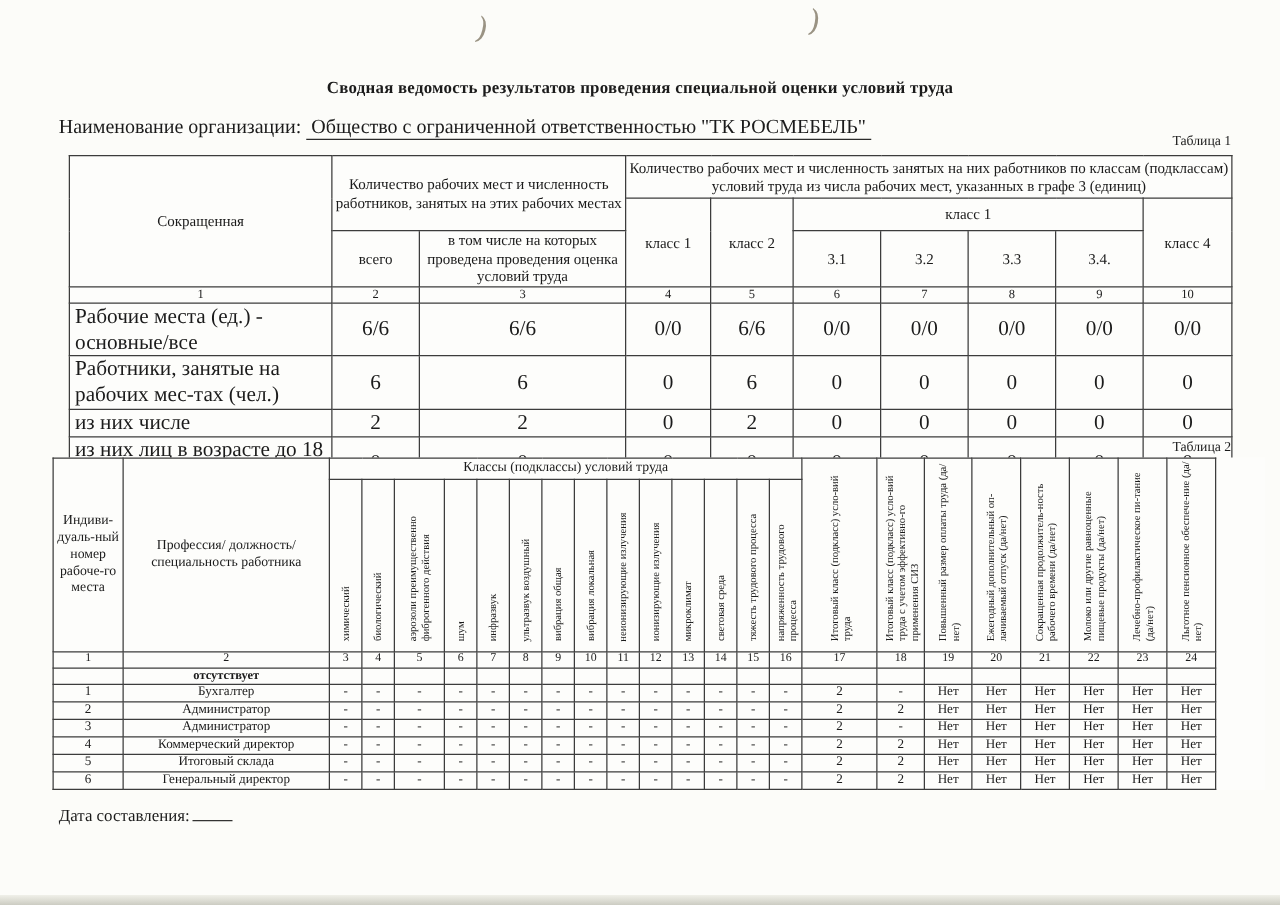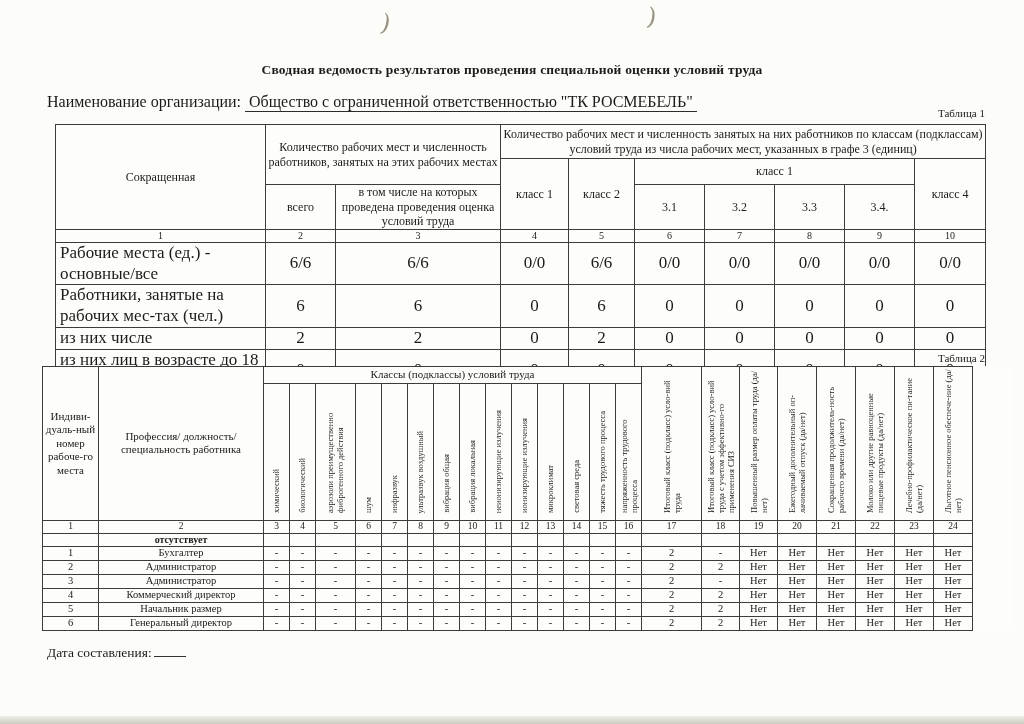--- a/index.html
+++ b/index.html
@@ -391,21 +391,21 @@
         <td>2</td>
     <td>Нет</td>
         <td>Нет</td>
     <td>Нет</td>
         <td>Нет</td>
     <td>Нет</td>
         <td>Нет</td>
   </tr>
   <tr class="d">
     <td>5</td>
-    <td>Начальник размер</td>
+    <td>Итоговый склада</td>
     <td>-</td>
         <td>-</td>
     <td>-</td>
         <td>-</td>
     <td>-</td>
         <td>-</td>
     <td>-</td>
         <td>-</td>
     <td>-</td>
         <td>-</td>

